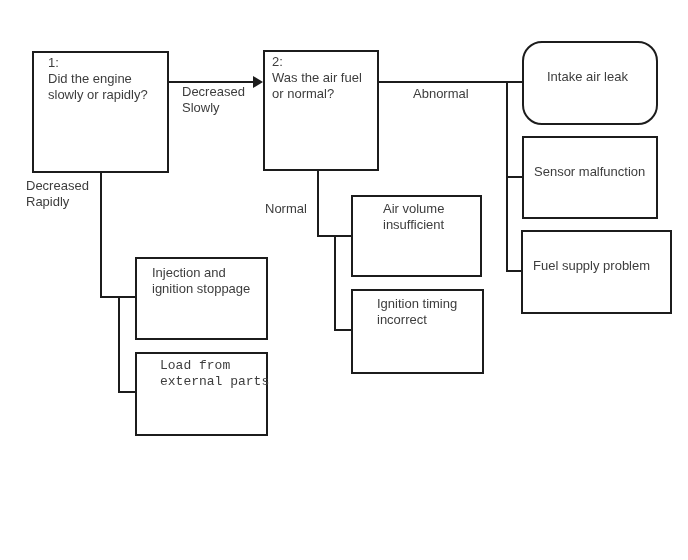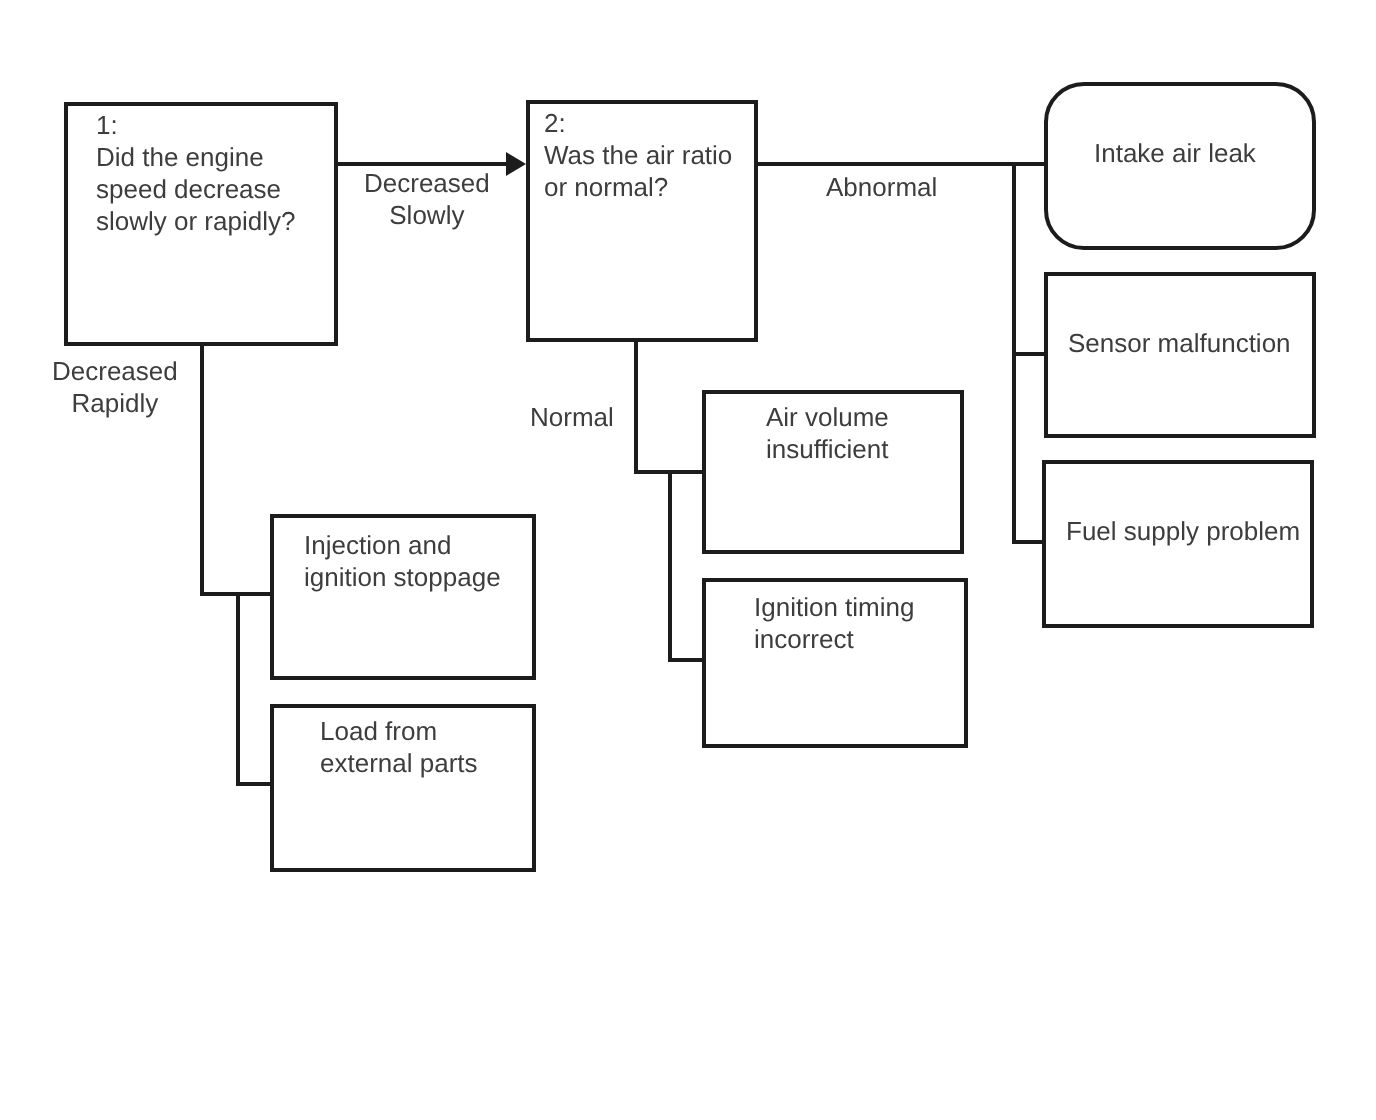--- a/index.html
+++ b/index.html
@@ -17,21 +17,21 @@
     color:var(--text-color);
     overflow:hidden;
   }
   .node{
     position:absolute;
     box-sizing:border-box;
     border:2px solid var(--line-color);
     background:var(--bg-color);
   }
   .node .txt{white-space:nowrap;}
-  .lbl{position:absolute;white-space:nowrap;text-align:center;}
+  .lbl{position:absolute;white-space:nowrap;}
   .hline,.vline{position:absolute;background:var(--line-color);}
   .arrowhead{
     position:absolute;width:0;height:0;
     border-top:6px solid transparent;
     border-bottom:6px solid transparent;
     border-left:10px solid var(--line-color);
   }
 </style>
 </head>
 <body>
@@ -52,58 +52,57 @@
   <div class="hline" style="left:118px;top:391px;width:17px;height:2px;"></div>
 
   <div class="vline" style="left:317px;top:170px;width:2px;height:67px;"></div>
   <div class="hline" style="left:317px;top:235px;width:34px;height:2px;"></div>
   <div class="vline" style="left:334px;top:235px;width:2px;height:96px;"></div>
   <div class="hline" style="left:334px;top:329px;width:17px;height:2px;"></div>
 
   <div class="node" style="left:32px;top:51px;width:137px;height:122px;padding:2px 4px 0 14px;">
     <div class="txt">1:</div>
     <div class="txt">Did the engine</div>
-    <div class="txt">speed decrease</div>
     <div class="txt">slowly or rapidly?</div>
   </div>
 
   <div class="node" style="left:263px;top:50px;width:116px;height:121px;padding:2px 4px 0 7px;">
     <div class="txt">2:</div>
-    <div class="txt">Was the air ratio</div>
+    <div class="txt">Was the air fuel</div>
     <div class="txt">or normal?</div>
   </div>
 
   <div class="node" style="left:522px;top:41px;width:136px;height:84px;padding:26px 2px 0 23px;border-radius:20px;">
     <div class="txt">Intake air leak</div>
   </div>
 
   <div class="node" style="left:522px;top:136px;width:136px;height:83px;padding:26px 2px 0 10px;">
     <div class="txt">Sensor malfunction</div>
   </div>
 
-  <div class="node" style="left:521px;top:230px;width:136px;height:84px;padding:26px 2px 0 10px;">
+  <div class="node" style="left:521px;top:230px;width:151px;height:84px;padding:26px 2px 0 10px;">
     <div class="txt">Fuel supply problem</div>
   </div>
 
   <div class="node" style="left:351px;top:195px;width:131px;height:82px;padding:4px 2px 0 30px;">
     <div class="txt">Air volume</div>
     <div class="txt">insufficient</div>
   </div>
 
   <div class="node" style="left:351px;top:289px;width:133px;height:85px;padding:5px 2px 0 24px;">
     <div class="txt">Ignition timing</div>
     <div class="txt">incorrect</div>
   </div>
 
   <div class="node" style="left:135px;top:257px;width:133px;height:83px;padding:6px 2px 0 15px;">
     <div class="txt">Injection and</div>
     <div class="txt">ignition stoppage</div>
   </div>
 
-  <div class="node" style="left:135px;top:352px;width:133px;height:84px;padding:4px 2px 0 23px;">
+  <div class="node" style="left:135px;top:352px;width:133px;height:84px;padding:4px 2px 0 23px;font-family:Liberation Mono, monospace;">
     <div class="txt">Load from</div>
     <div class="txt">external parts</div>
   </div>
 
   <div class="lbl" style="left:182px;top:84px;">
     <div>Decreased</div>
     <div>Slowly</div>
   </div>
 
   <div class="lbl" style="left:26px;top:178px;">

